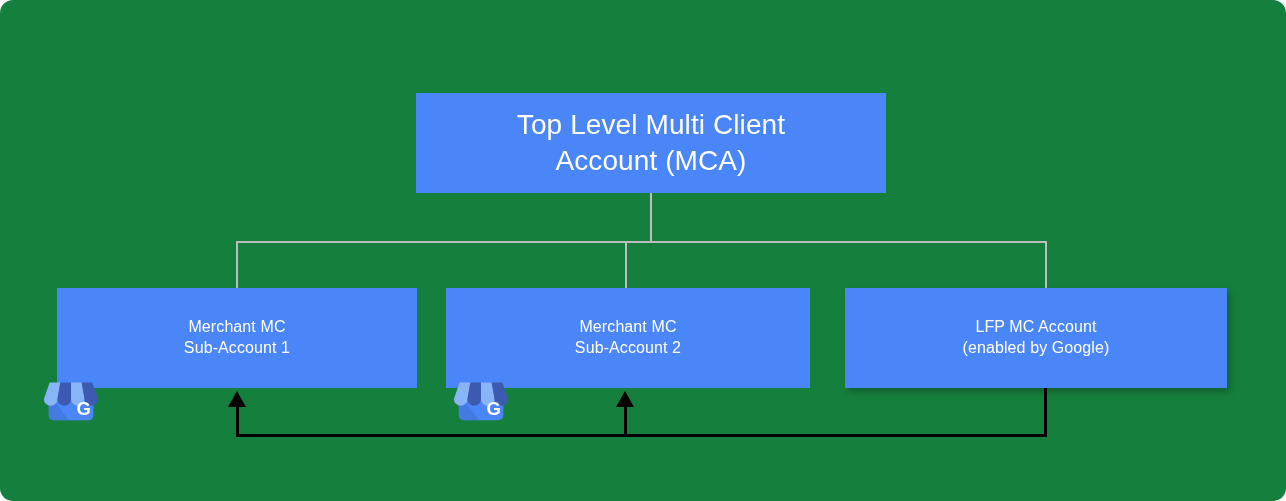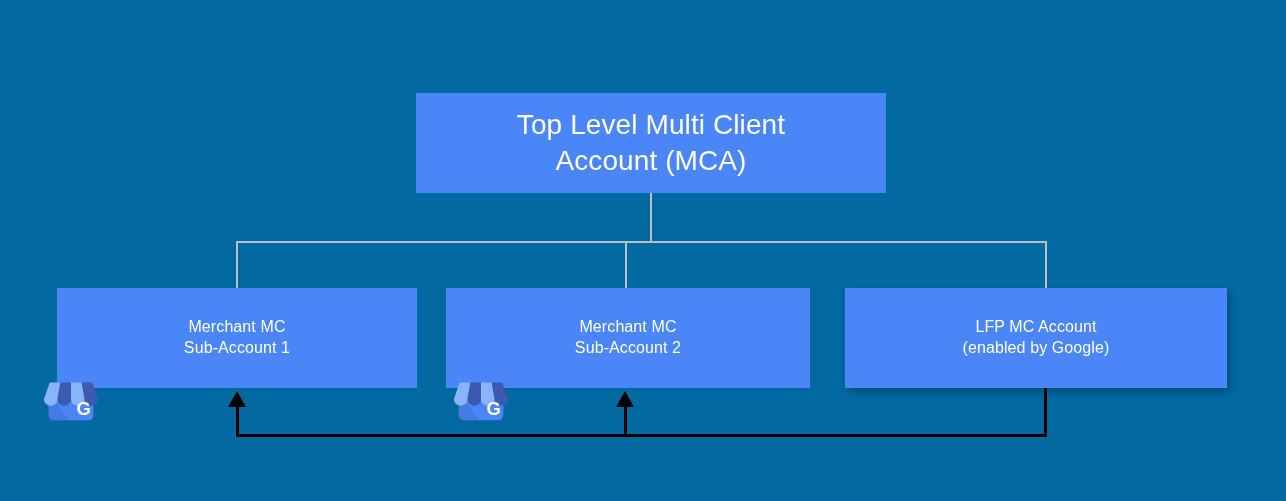--- a/index.html
+++ b/index.html
@@ -7,22 +7,23 @@
     padding: 0;
     background: #ffffff;
   }
   body {
     font-family: "Liberation Sans", sans-serif;
   }
   #canvas {
     position: relative;
     width: 1286px;
     height: 501px;
-    background: #0369a1;
+    background: #15803d;
     overflow: hidden;
+    border-radius: 13px;
   }
   .node {
     position: absolute;
     background: #4a86f7;
     color: #ffffff;
     display: flex;
     align-items: center;
     justify-content: center;
     text-align: center;
     line-height: 1.30;

